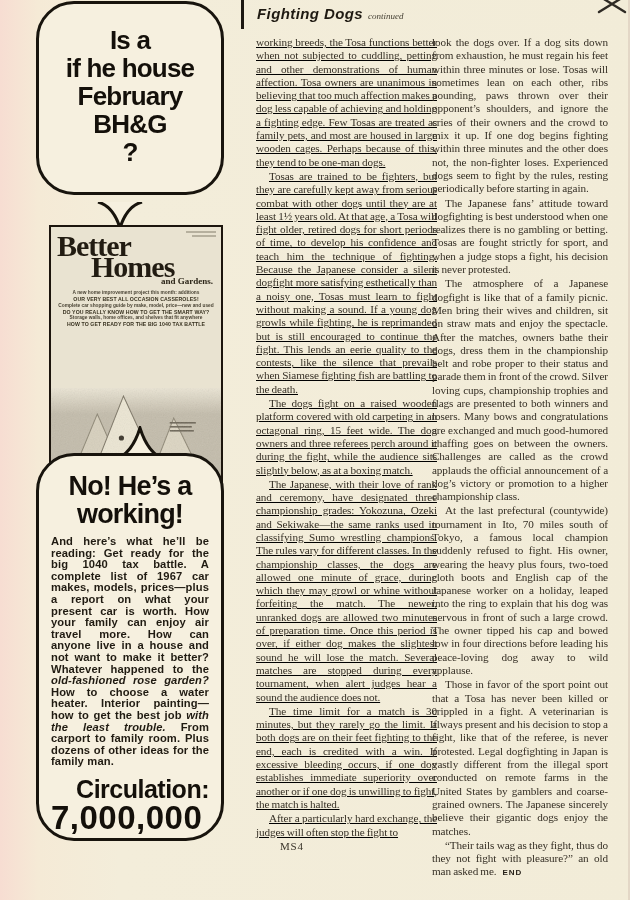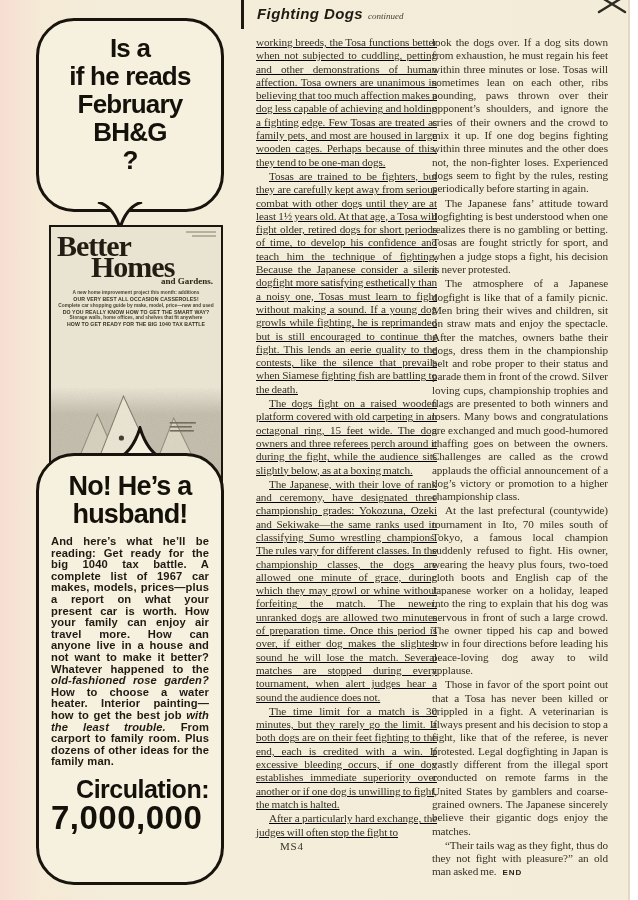--- a/index.html
+++ b/index.html
@@ -21,40 +21,40 @@
   .col2{left:432px;width:176px;}
   p.para{margin:0 0 1px 0;text-align:justify;font:11.2px/13.3px "Liberation Serif",serif;
     color:#352f25;letter-spacing:-.1px;word-spacing:-.5px;}
   p.para.indent{text-indent:13px;}
   .end-label{font:700 8px/10px "Liberation Sans",sans-serif;color:#241f17;letter-spacing:1px;margin-left:6px;}
   .folio{position:absolute;left:252px;top:840px;font:11px/12px "Liberation Serif",serif;color:#3a342a;letter-spacing:.8px;margin-left:28px;}
 
   
   .bubble{position:absolute;left:36px;width:188px;box-sizing:border-box;background:#f6f0df;
     border:3px solid #18140d;border-radius:38px;}
-  .bubble1{top:18px;height:194px;padding-top:13px;text-align:center;}
+  .bubble1{top:1px;height:194px;padding-top:22px;text-align:center;}
   .b1-line{font:800 26px/28px "Liberation Sans",sans-serif;color:#14100a;letter-spacing:-.8px;}
   .tail{position:absolute;}
   .tail1{left:96px;top:202px;}
   .tail2{left:112px;top:426px;}
 
   .cover{position:absolute;left:49px;top:225px;width:174px;height:264px;box-sizing:border-box;
     border:2.5px solid #1c150d;background:#e9e3d1;overflow:hidden;}
   .cover-corner{position:absolute;right:5px;top:4px;width:34px;}
   .cover-corner .bar{height:2px;background:#8d867506;background:#8d8675;opacity:.55;margin:0 0 2px auto;}
   .masthead{padding:6px 6px 0 6px;}
   .mast1{font:700 30px/25px "Liberation Serif",serif;color:#221c12;letter-spacing:-1px;}
   .mast2{font:700 30px/26px "Liberation Serif",serif;color:#221c12;letter-spacing:-1px;margin-left:34px;margin-top:-4px;}
   .mast-sub{font:700 9px/10px "Liberation Serif",serif;color:#2c2619;text-align:right;margin-top:-4px;padding-right:2px;}
   .cover-lines{margin-top:4px;text-align:center;padding:0 5px;}
   .cover-line-sm{font:600 4.8px/6px "Liberation Sans",sans-serif;color:#4b4536;}
   .cover-line-caps{font:800 5.2px/6.6px "Liberation Sans",sans-serif;color:#37311f;letter-spacing:.1px;}
   .cover-photo{position:absolute;left:0;right:0;bottom:0;height:99px;}
 
-  .bubble2{top:453px;height:432px;padding:16px 12px 0 12px;}
+  .bubble2{top:453px;height:388px;padding:16px 12px 0 12px;}
   .b2-heading{text-align:center;font:800 27px/28px "Liberation Sans",sans-serif;color:#14100a;letter-spacing:-.8px;}
   .b2-body{margin-top:8px;text-align:justify;font:700 11.2px/11.6px "Liberation Sans",sans-serif;
     color:#201b12;letter-spacing:.1px;word-spacing:.2px;}
   .b2-body .it{font-style:italic;}
   .circ-label{margin-top:8px;text-align:right;font:800 25px/26px "Liberation Sans",sans-serif;color:#14100a;letter-spacing:-.5px;}
   .circ-value{font:800 33px/32px "Liberation Sans",sans-serif;color:#14100a;letter-spacing:.5px;}
 </style>
 </head>
 <body>
 
@@ -68,21 +68,21 @@
   </div>
   <div class="top-tick"></div>
 
   <div class="article-header">
     <span class="article-title">Fighting Dogs</span>
     <span class="article-continued">continued</span>
   </div>
 
   <div class="bubble bubble1">
     <div class="b1-line">Is a</div>
-    <div class="b1-line">if he reads</div>
+    <div class="b1-line">if he house</div>
     <div class="b1-line">February</div>
     <div class="b1-line">BH&amp;G</div>
     <div class="b1-line">?</div>
   </div>
 
   <div class="tail tail1">
     <svg width="48" height="28" viewBox="0 0 48 28">
       <path d="M2,0 C13,3 20,13 24,26 C28,13 35,3 46,0" fill="#f6f0df" stroke="#18140d" stroke-width="3"></path>
     </svg>
   </div>
@@ -145,21 +145,21 @@
 
   <div class="tail tail2">
     <svg width="56" height="34" viewBox="0 0 56 34">
       <path d="M2,34 C15,30 23,18 28,2 C33,18 41,30 54,34" fill="#f6f0df" stroke="#18140d" stroke-width="3"></path>
     </svg>
   </div>
 
   <div class="bubble bubble2">
     <div class="b2-heading">
       <div>No! He’s a</div>
-      <div>husband!</div>
+      <div>working!</div>
     </div>
     <div class="b2-body"><span>And here’s what he’ll be reading: Get ready for the big 1040 tax battle. A complete list of 1967 car makes, models, prices—plus a report on what your present car is worth. How your family can enjoy air travel more. How can anyone live in a house and not want to make it better? Whatever happened to the </span><span class="it">old-fashioned rose garden?</span><span> How to choose a water heater. Interior painting—how to get the best job </span><span class="it">with the least trouble.</span><span> From carport to family room. Plus dozens of other ideas for the family man.</span></div>
     <div class="circ-label">Circulation:</div>
     <div class="circ-value">7,000,000</div>
   </div>
 
   <div class="col col1">
     <p class="para">working breeds, the Tosa functions better when not subjected to cuddling, petting and other demonstrations of human affection. Tosa owners are unanimous in believing that too much affection makes a dog less capable of achieving and holding a fighting edge. Few Tosas are treated as family pets, and most are housed in large wooden cages. Perhaps because of this, they tend to be one-man dogs.</p>
     <p class="para indent">Tosas are trained to be fighters, but they are carefully kept away from serious combat with other dogs until they are at least 1½ years old. At that age, a Tosa will fight older, retired dogs for short periods of time, to develop his confidence and teach him the technique of fighting. Because the Japanese consider a silent dogfight more satisfying esthetically than a noisy one, Tosas must learn to fight without making a sound. If a young dog growls while fighting, he is reprimanded but is still encouraged to continue the fight. This lends an eerie quality to the contests, like the silence that prevails when Siamese fighting fish are battling to the death.</p>
     <p class="para indent">The dogs fight on a raised wooden platform covered with old carpeting in an octagonal ring, 15 feet wide. The dog owners and three referees perch around it during the fight, while the audience sits slightly below, as at a boxing match.</p>

